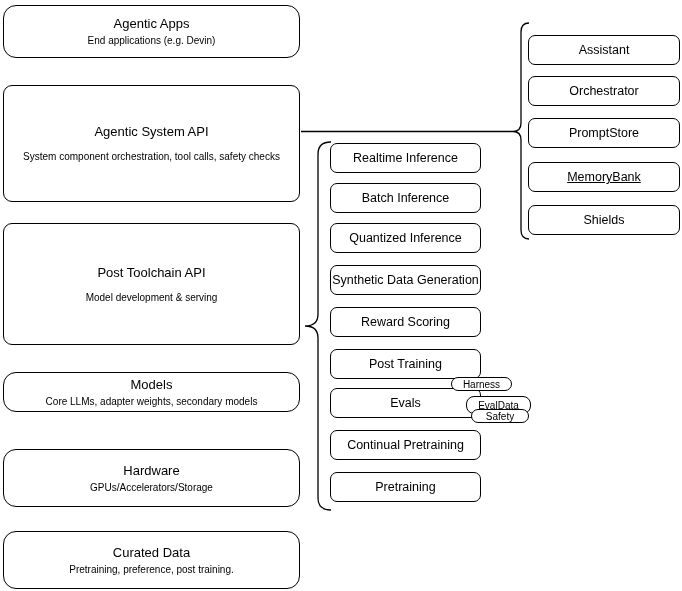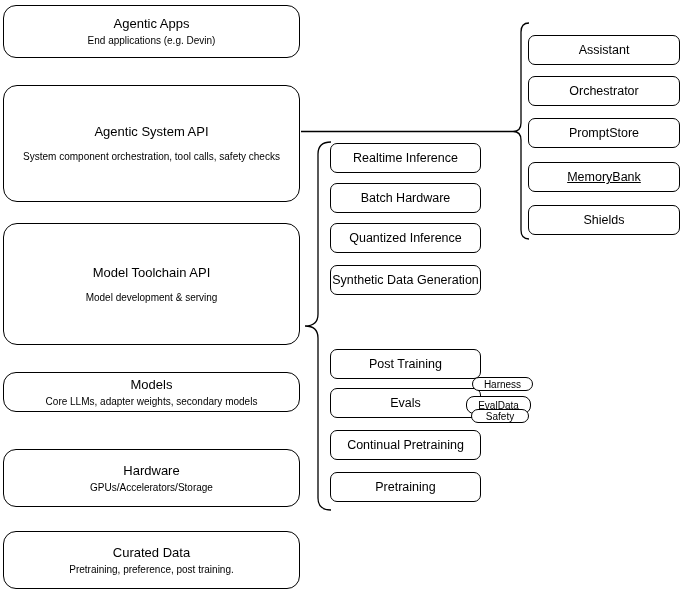--- a/index.html
+++ b/index.html
@@ -35,21 +35,21 @@
     border: 1.3px solid #000000;
     background: #ffffff;
     box-sizing: border-box;
     display: flex;
     flex-direction: column;
     align-items: center;
     justify-content: center;
     text-align: center;
   }
   .r13 { border-radius: 13px; }
-  .r27 { border-radius: 14px; gap: 8px; }
+  .r27 { border-radius: 9px; gap: 8px; }
   .layer-title {
     font-size: 13px;
     line-height: 15px;
   }
   .layer-sub {
     font-size: 10px;
     line-height: 12px;
     margin-top: 4px;
   }
   .node {
@@ -94,49 +94,50 @@
     <div class="layer-title">Agentic Apps</div>
     <div class="layer-sub">End applications (e.g. Devin)</div>
   </div>
 
   <div class="layer r27" style="top:85px; height:117px;">
     <div class="layer-title">Agentic System API</div>
     <div class="layer-sub">System component orchestration, tool calls, safety checks</div>
   </div>
 
   <div class="layer r27" style="top:223px; height:122px;">
-    <div class="layer-title">Model Toolchain API</div>
+    <div class="layer-title">Post Toolchain API</div>
     <div class="layer-sub">Model development &amp; serving</div>
   </div>
 
   <div class="layer r13" style="top:372px; height:40px;">
     <div class="layer-title">Models</div>
     <div class="layer-sub">Core LLMs, adapter weights, secondary models</div>
   </div>
 
   <div class="layer r13" style="top:449px; height:58px;">
     <div class="layer-title">Hardware</div>
     <div class="layer-sub">GPUs/Accelerators/Storage</div>
   </div>
 
   <div class="layer r13" style="top:531px; height:58px;">
     <div class="layer-title">Curated Data</div>
     <div class="layer-sub">Pretraining, preference, post training.</div>
   </div>
 
   <div class="node mid" style="top:143px;border-radius:7px;">Realtime Inference</div>
-  <div class="node mid" style="top:183px;">Batch Hardware</div>
+  <div class="node mid" style="top:183px;">Batch Inference</div>
   <div class="node mid" style="top:223px;">Quantized Inference</div>
   <div class="node mid" style="top:265px;">Synthetic Data Generation</div>
+  <div class="node mid" style="top:307px;">Reward Scoring</div>
   <div class="node mid" style="top:349px;">Post Training</div>
   <div class="node mid" style="top:388px;">Evals</div>
   <div class="node mid" style="top:430px;">Continual Pretraining</div>
   <div class="node mid" style="top:472px;">Pretraining</div>
 
-  <div class="pill" style="left:472px; top:377px; width:61px; height:14px;">Harness</div>
+  <div class="pill" style="left:451px; top:377px; width:61px; height:14px;">Harness</div>
   <div class="pill" style="left:466px; top:396px; width:65px; height:18px;">EvalData</div>
   <div class="pill" style="left:471px; top:409px; width:58px; height:14px;">Safety</div>
 
   <div class="node rgt" style="top:35px;">Assistant</div>
   <div class="node rgt" style="top:76px;">Orchestrator</div>
   <div class="node rgt" style="top:118px;">PromptStore</div>
   <div class="node rgt" style="top:162px;text-decoration:underline;">MemoryBank</div>
   <div class="node rgt" style="top:205px;">Shields</div>
 
 </div>

